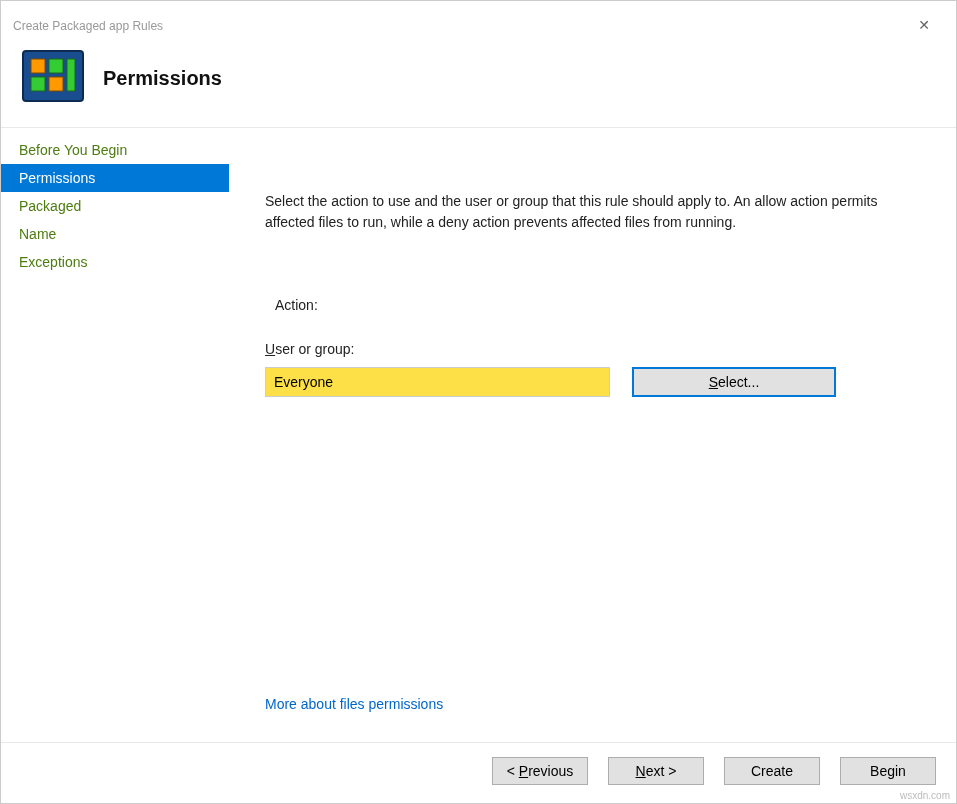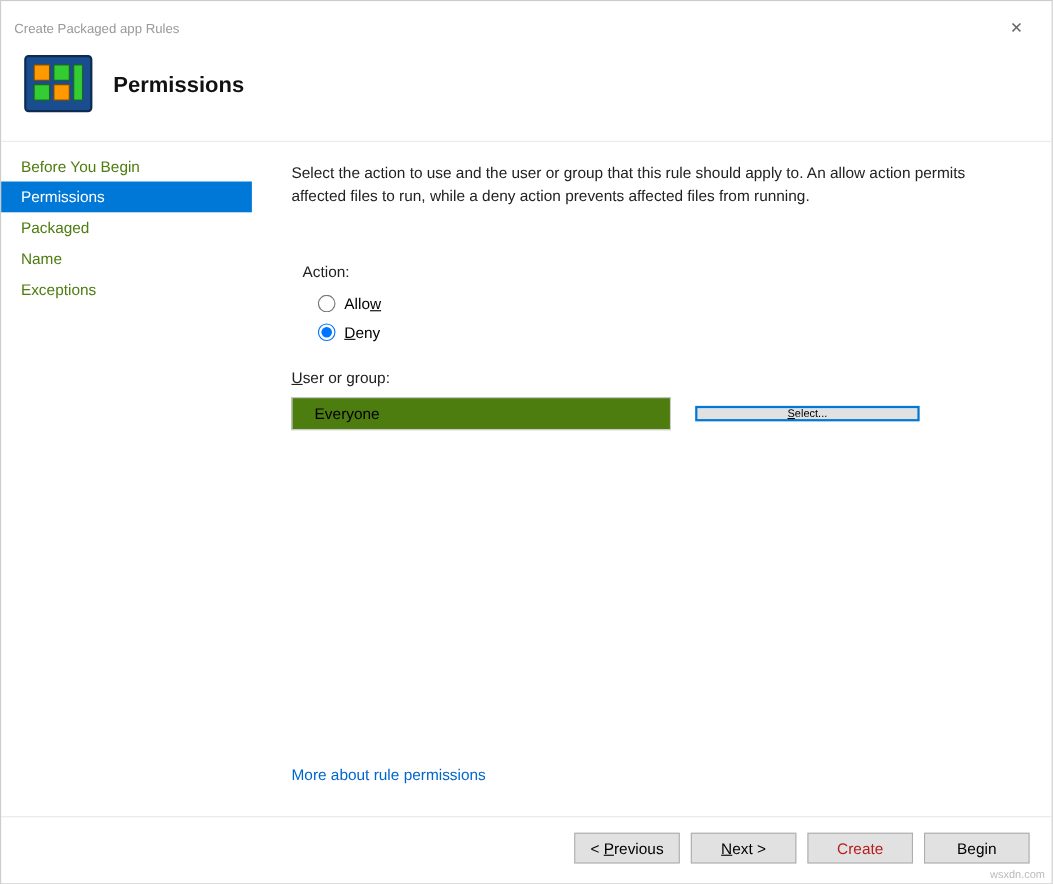--- a/index.html
+++ b/index.html
@@ -8,34 +8,34 @@
 .titlebar .title { flex: 1; }
 .close-x { width: 40px; text-align: center; font-size: 14px; color: #666; cursor: pointer; }
 .header { display: flex; align-items: center; padding: 16px 20px 20px 20px; gap: 18px; }
 .header-icon svg { width: 64px; height: 54px; }
 .header h2 { font-size: 20px; font-weight: 600; color: #111; }
 .body { flex: 1; display: flex; border-top: 1px solid #e8e8e8; min-height: 0; }
 .sidebar { width: 228px; padding-top: 8px; }
 .sidebar-item { padding: 6px 18px; font-size: 14px; color: #4d7c0f; cursor: pointer; }
 .sidebar-item.selected { background: #0078d7; color: #fff; }
 .main { flex: 1; display: flex; flex-direction: column; padding: 18px 40px 0 36px; }
-.desc { font-size: 14px; color: #222; line-height: 1.5; max-width: 620px; }
-.section { margin-top: 50px; }
+.desc { font-size: 14px; color: #222; line-height: 1.5; max-width: 620px; margin-top: 45px; }
+.section { margin-top: 64px; }
 .section-label { font-size: 14px; color: #222; margin-bottom: 8px; margin-left: 10px; }
 .radio-group { margin-left: 24px; }
 .radio { display: flex; align-items: center; gap: 8px; padding: 5px 0; font-size: 14px; cursor: pointer; }
 .radio input { width: 16px; height: 16px; cursor: pointer; }
 .user-row { display: flex; gap: 22px; align-items: center; margin-top: 10px; }
-.user-input { flex: 0 0 345px; height: 30px; border: 1px solid #ccc; padding: 0 20px; font-size: 14px; background: #4d7c0f; }
-.select-btn { flex: 0 0 204px; height: 14px; border: 2px solid #0078d7; background: #e1e1e1; font-size: 10px; cursor: pointer; }
+.user-input { flex: 0 0 345px; height: 30px; border: 1px solid #ccc; padding: 0 8px; font-size: 14px; background: #fde047; }
+.select-btn { flex: 0 0 204px; height: 30px; border: 2px solid #0078d7; background: #e1e1e1; font-size: 14px; cursor: pointer; }
 .spacer { flex: 1; }
 .link { color: #0066cc; font-size: 14px; cursor: pointer; margin-bottom: 30px; }
-.footer { display: flex; justify-content: flex-end; gap: 10px; padding: 14px 20px 18px 0; border-top: 1px solid #e8e8e8; }
+.footer { display: flex; justify-content: flex-end; gap: 20px; padding: 14px 20px 18px 0; border-top: 1px solid #e8e8e8; }
 .wbtn { min-width: 96px; height: 28px; border: 1px solid #adadad; background: #e1e1e1; font-size: 14px; cursor: pointer; }
-.wbtn:disabled { color: #b91c1c; cursor: default; }
+.wbtn:disabled { color: #000000; cursor: default; }
 .watermark { position: absolute; bottom: 2px; right: 6px; font-size: 10px; color: #bbb; }
 .u { text-decoration: underline; }
 </style>
 </head>
 <body>
 
 <div class="titlebar">
   <span class="title">Create Packaged app Rules</span>
   <span class="close-x">✕</span>
 </div>
@@ -61,42 +61,32 @@
     <div class="sidebar-item">Packaged</div>
     <div class="sidebar-item">Name</div>
     <div class="sidebar-item">Exceptions</div>
   </div>
 
   <div class="main">
     <p class="desc">Select the action to use and the user or group that this rule should apply to. An allow action permits affected files to run, while a deny action prevents affected files from running.</p>
 
     <div class="section">
       <div class="section-label">Action:</div>
-      <div class="radio-group">
-        <label class="radio">
-          <input type="radio" name="action" style="">
-          <span>Allo<span class="u">w</span></span>
-        </label>
-        <label class="radio">
-          <input type="radio" name="action" checked="" style="">
-          <span><span class="u">D</span>eny</span>
-        </label>
-      </div>
     </div>
 
     <div class="section" style="margin-top:20px">
       <div class="section-label" style="margin-left:0"><span class="u">U</span>ser or group:</div>
       <div class="user-row">
         <input class="user-input" type="text" readonly="" value="Everyone" style="">
         <button class="select-btn"><span class="u">S</span>elect...</button>
       </div>
     </div>
 
     <div class="spacer"></div>
-    <div class="link">More about rule permissions</div>
+    <div class="link">More about files permissions</div>
   </div>
 </div>
 
 <div class="footer">
   <button class="wbtn">&lt; <span class="u">P</span>revious</button>
   <button class="wbtn"><span class="u">N</span>ext &gt;</button>
   <button class="wbtn" disabled=""><span class="u" style="text-decoration:none">C</span>reate</button>
   <button class="wbtn">Begin</button>
 </div>
 

